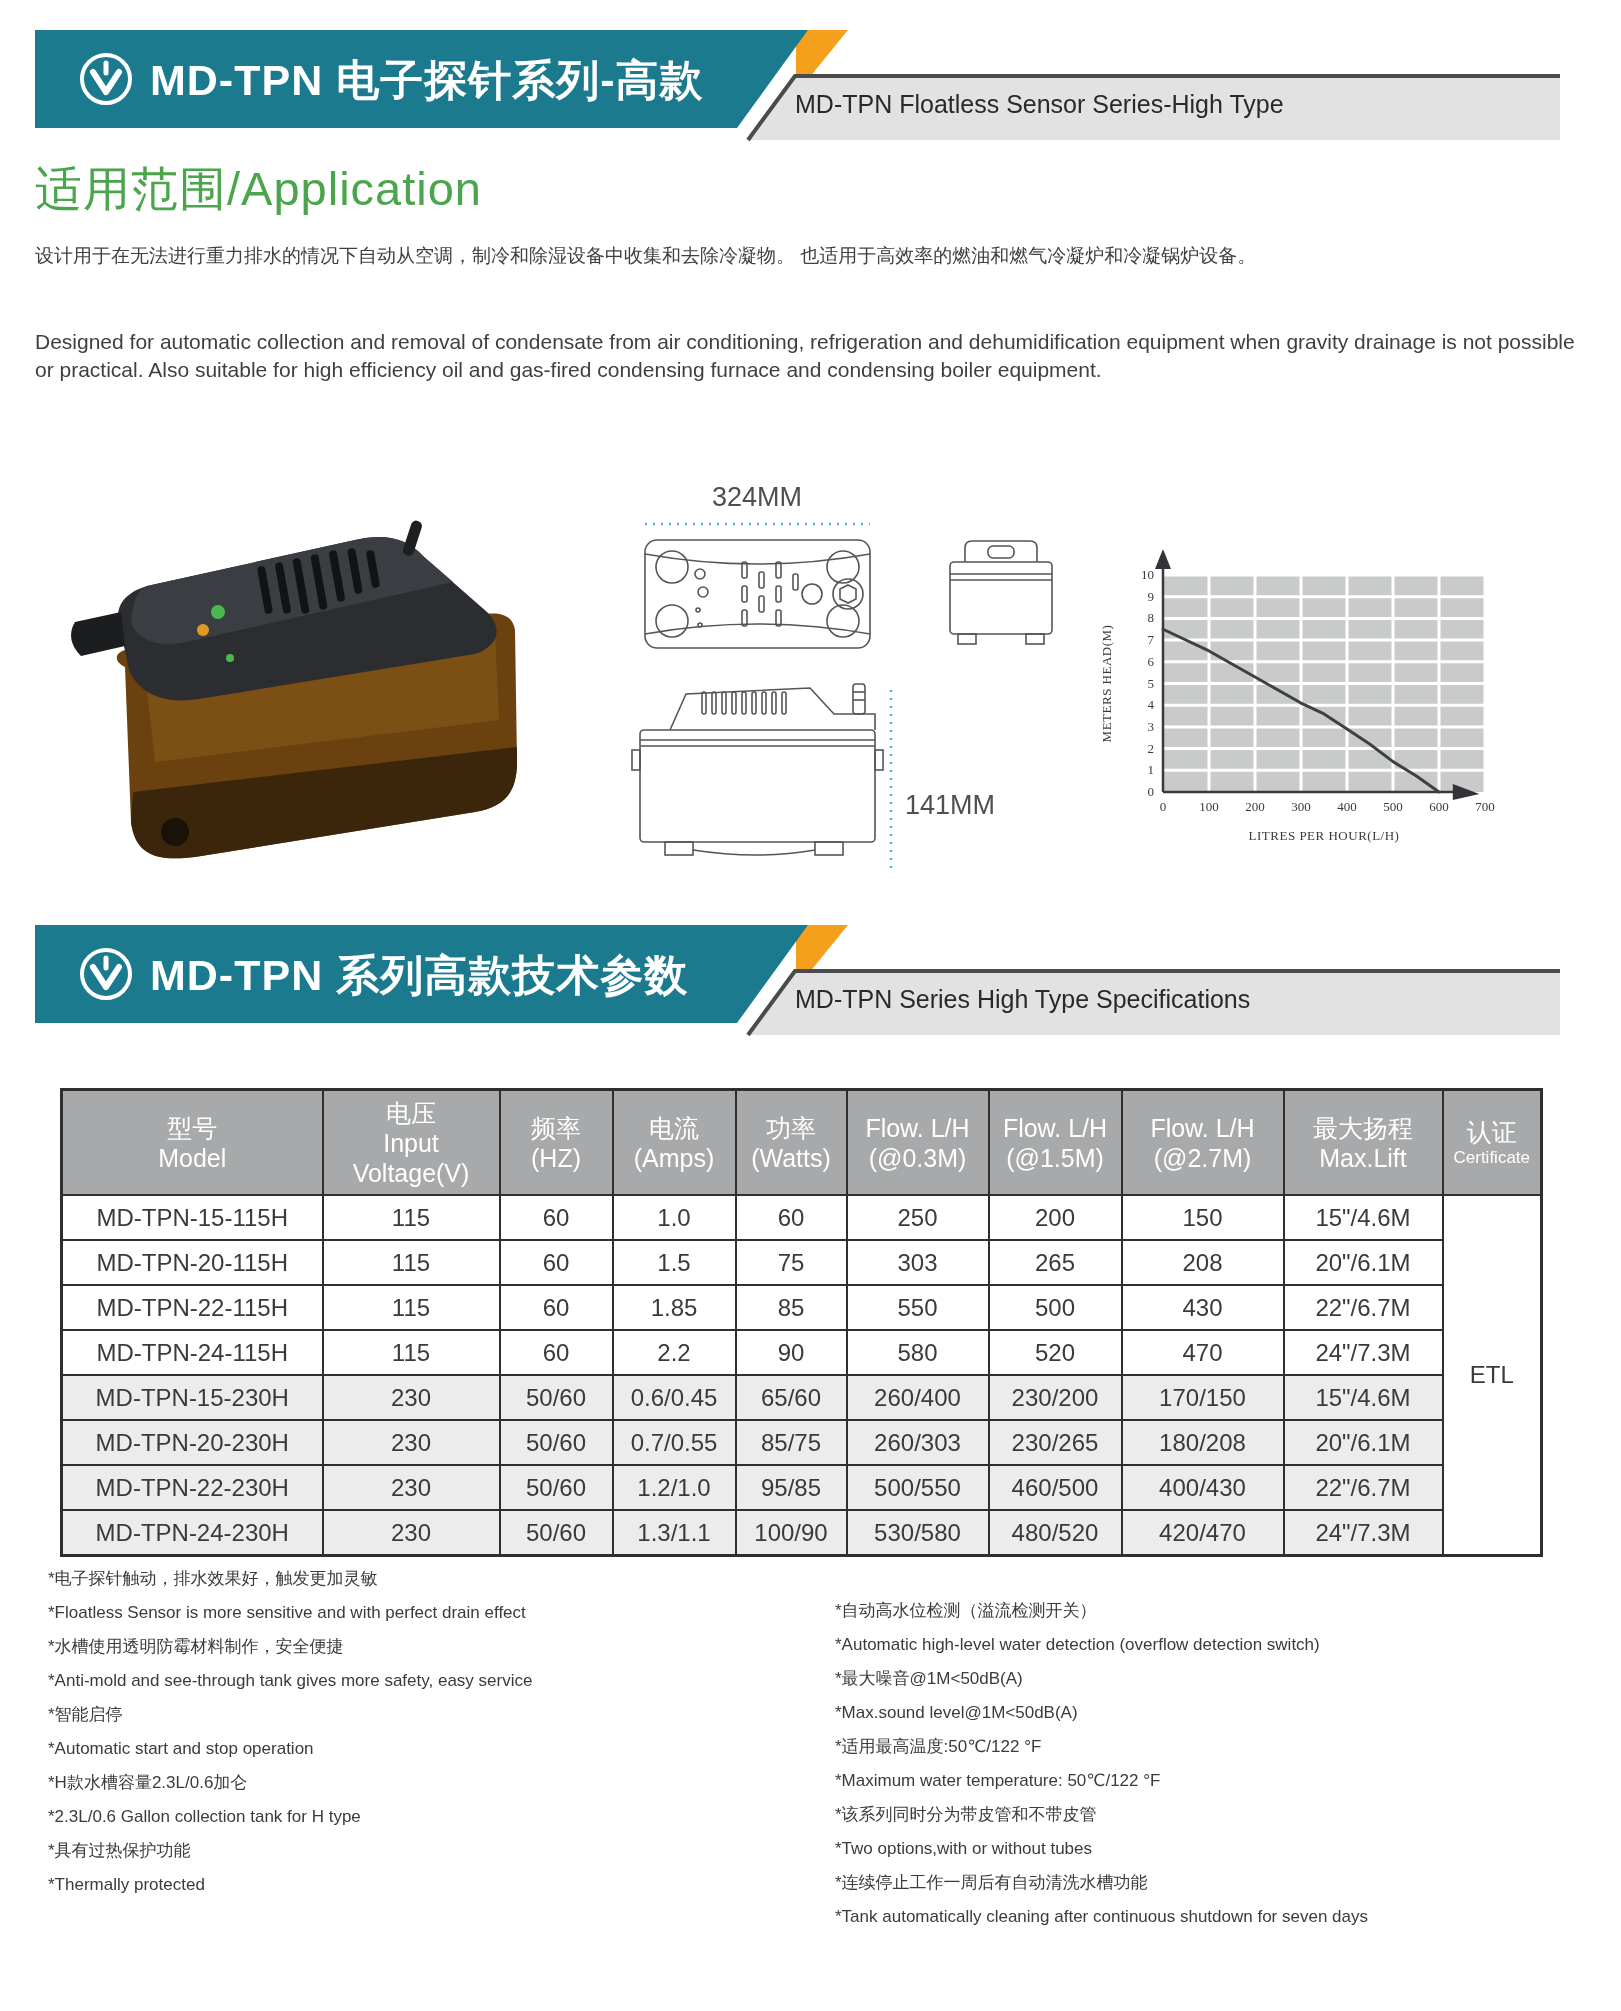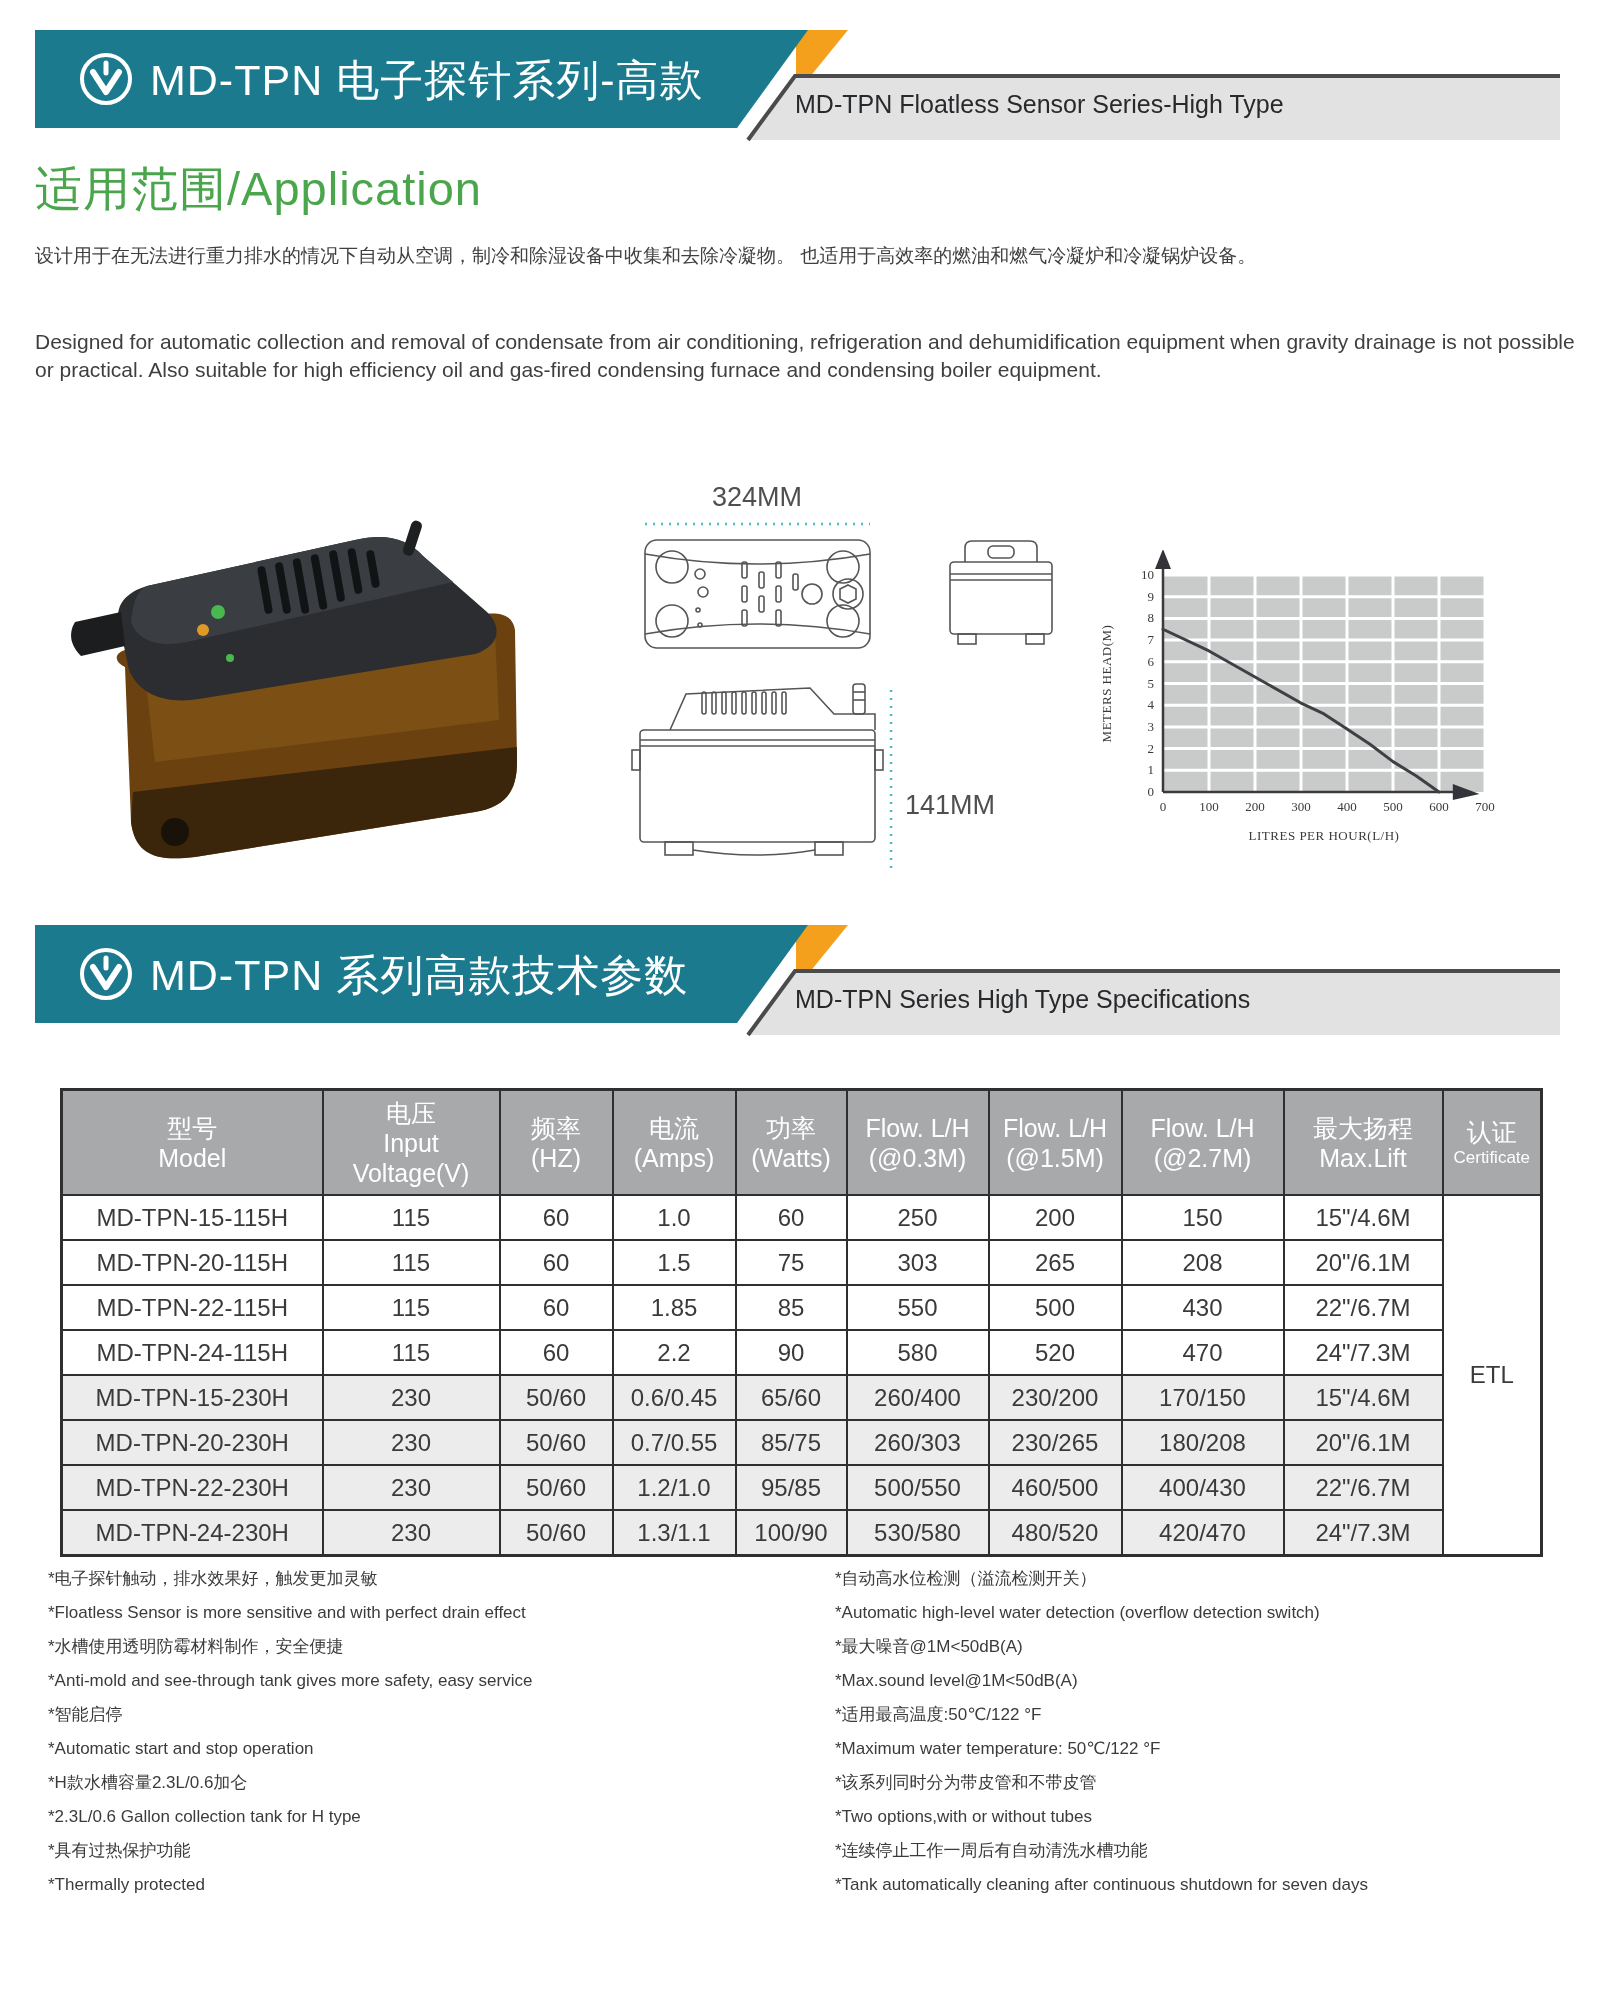--- a/index.html
+++ b/index.html
@@ -4,21 +4,21 @@
 <style>
   html,body{margin:0;padding:0;background:#fff;}
   #page{position:relative;width:1621px;height:2011px;background:#ffffff;overflow:hidden;
         font-family:"Liberation Sans","DejaVu Sans",sans-serif;color:#3d3d3d;}
   .abs{position:absolute;}
 
   
   .banner{position:absolute;left:0;width:1621px;height:112px;}
   .banner svg.shape{position:absolute;left:0;top:0;}
   .banner-logo{position:absolute;left:78px;top:21px;width:56px;height:56px;}
-  .banner-cn{position:absolute;left:150px;top:22px;font-size:43px;font-weight:normal;color:#ffffff;
+  .banner-cn{position:absolute;left:150px;top:22px;font-size:43px;font-weight:bold;color:#ffffff;
              letter-spacing:1px;white-space:nowrap;}
   .banner-en{position:absolute;left:795px;top:60px;width:765px;
              font-size:25px;color:#28292b;white-space:nowrap;}
 
   
   .section-heading{position:absolute;left:35px;top:158px;font-size:47px;color:#4aa54c;letter-spacing:1px;}
   .body-cn{position:absolute;left:35px;top:237px;width:1530px;font-size:19px;line-height:37px;color:#3f3f3f;}
   .body-en{position:absolute;left:35px;top:328px;width:1560px;font-size:21px;line-height:28px;color:#3f3f3f;}
 
   
@@ -36,21 +36,21 @@
                        padding:0 2px;}
   .th-line{line-height:30px;}
   .th-small{font-size:17px;line-height:22px;}
   #spec-table tbody td{height:43px;font-size:24px;color:#3a3a3a;background:#ffffff;padding:0 2px;}
   #spec-table tr.row-alt td{background:#ececed;}
   #spec-table td.cert{background:#ffffff;font-size:24px;}
 
   
   .features{position:absolute;top:1562px;font-size:17px;line-height:34px;color:#3b3b3b;}
   #features-left{left:48px;width:560px;}
-  #features-right{left:835px;width:615px;}
+  #features-right{left:835px;width:615px;margin-top:32px;}
 </style>
 </head>
 <body>
 
 <div id="page">
 
   <div class="banner" style="top:30px">
     <svg class="shape" width="1621" height="112" viewBox="0 0 1621 112">
       <polygon points="796,0 848,0 796,64" fill="#f5a01d"></polygon>
       <polygon points="35,0 808,0 737,98 35,98" fill="#1b7a8e"></polygon>

